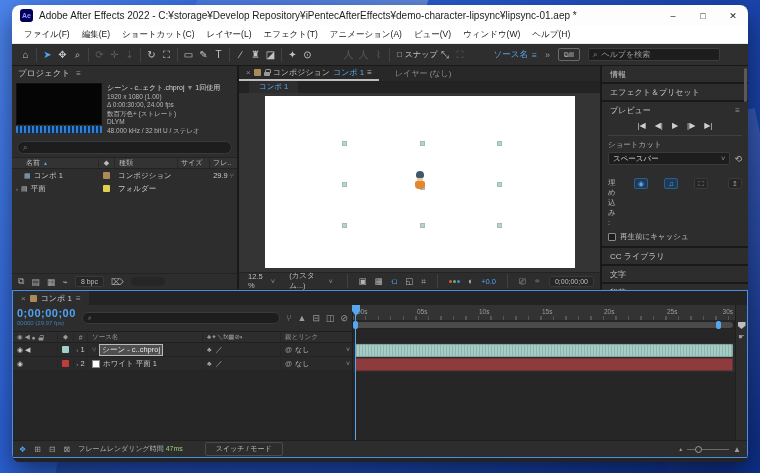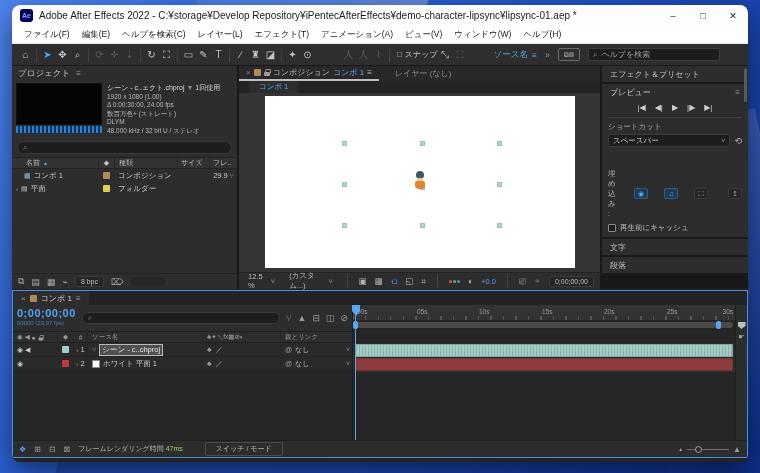--- a/index.html
+++ b/index.html
@@ -94,21 +94,21 @@
 
   
   .rcol{width:146px;background:#191919;display:flex;flex-direction:column;gap:2px;flex:none;position:relative;min-height:0}
   .rpanel{background:#2d2d2d;flex:none}
   .rhead{height:16px;display:flex;align-items:center;padding:0 8px;font-size:8px;color:#c6c6c6}
   .preview-body{padding:0 6px 4px}
   .transport{display:flex;justify-content:center;gap:9px;color:#cfcfcf;font-size:8px;padding:3px 0 5px;border-bottom:1px solid #404040}
   .lbl{font-size:7.5px;color:#b1b1b1;margin:4px 0 2px}
   .selrow{display:flex;align-items:center;gap:4px}
   .select{flex:1;height:13px;background:#1d1d1d;border:1px solid #3a3a3a;border-radius:2px;display:flex;align-items:center;justify-content:space-between;padding:0 4px;font-size:7.5px;color:#cfcfcf}
-  .incl-row{display:flex;align-items:center;gap:16px;margin-top:22px}
+  .incl-row{display:flex;align-items:flex-start;gap:16px;margin-top:13px}
   .ibox{width:14px;height:11px;border-radius:2px;display:flex;align-items:center;justify-content:center;font-size:7px;background:#1f3a55;color:#5ea9f2;border:1px solid #2d5d8e}
   .ibox.plain{background:#262626;color:#a9a9a9;border:1px solid #3a3a3a}
   .chkrow{display:flex;align-items:center;gap:4px;margin-top:5px;font-size:7.5px;color:#c0c0c0}
   .chk{width:8px;height:8px;border:1px solid #8a8a8a;border-radius:1px;background:#1d1d1d}
   .rscroll{position:absolute;right:1px;top:2px;width:3px;height:34px;background:#5a5a5a;border-radius:2px}
 
   
   .timeline{height:168px;margin-top:1px;border:1px solid #4a90e2;background:#2d2d2d;display:flex;flex-direction:column;flex:none;position:relative}
   .tl-tabrow{height:14px;background:#232323;display:flex;align-items:center;flex:none}
   .tl-tab{height:100%;background:#2d2d2d;display:flex;align-items:center;gap:4px;padding:0 8px;font-size:8px;color:#cfcfcf}
@@ -176,21 +176,21 @@
       <div class="win-ctrls">
         <div class="win-btn">–</div>
         <div class="win-btn">□</div>
         <div class="win-btn">✕</div>
       </div>
     </div>
 
     <div class="menubar">
       <span class="mi">ファイル(F)</span>
       <span class="mi">編集(E)</span>
-      <span class="mi">ヘルプを検索(C)</span>
+      <span class="mi">ショートカット(C)</span>
       <span class="mi">レイヤー(L)</span>
       <span class="mi">エフェクト(T)</span>
       <span class="mi">アニメーション(A)</span>
       <span class="mi">ビュー(V)</span>
       <span class="mi">ウィンドウ(W)</span>
       <span class="mi">ヘルプ(H)</span>
     </div>
 
     <div class="toolbar">
       <span class="tool">⌂</span>
@@ -373,20 +373,23 @@
           <span style="color:#4fa3f5">+0.0</span>
           <span class="tsep"></span>
           <span class="cb-ic">⎚</span>
           <span class="cb-ic" style="color:#6a6a6a">⚭</span>
           <span class="tc-chip">0;00;00;00</span>
         </div>
       </div>
 
       <div class="rcol">
         <div class="rpanel">
+            <div class="rhead">情報</div>
+          </div>
+        <div class="rpanel">
             <div class="rhead">エフェクト＆プリセット</div>
           </div>
         <div class="rpanel">
           <div class="rhead" style="justify-content:space-between">
             <span>プレビュー</span>
             <span style="color:#9a9a9a">≡</span>
           </div>
           <div class="preview-body">
             <div class="transport">
               <span>|◀</span>
@@ -409,20 +412,23 @@
               <span class="ibox">♫</span>
               <span class="ibox plain">⛶</span>
               <span class="ibox plain" style="margin-left:4px">↥</span>
             </div>
             <div class="chkrow">
               <span class="chk"></span>
               <span>再生前にキャッシュ</span>
             </div>
           </div>
         </div>
+        <div class="rpanel">
+            <div class="rhead">CC ライブラリ</div>
+          </div>
         <div class="rpanel">
             <div class="rhead">文字</div>
           </div>
         <div class="rpanel">
             <div class="rhead">段落</div>
           </div>
         <div class="rscroll"></div>
       </div>
     </div>
 

